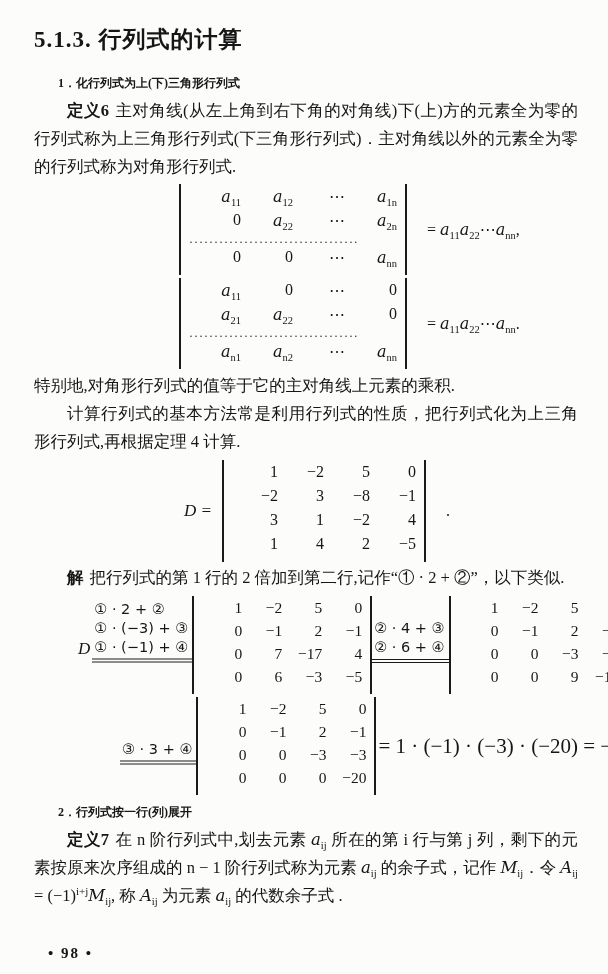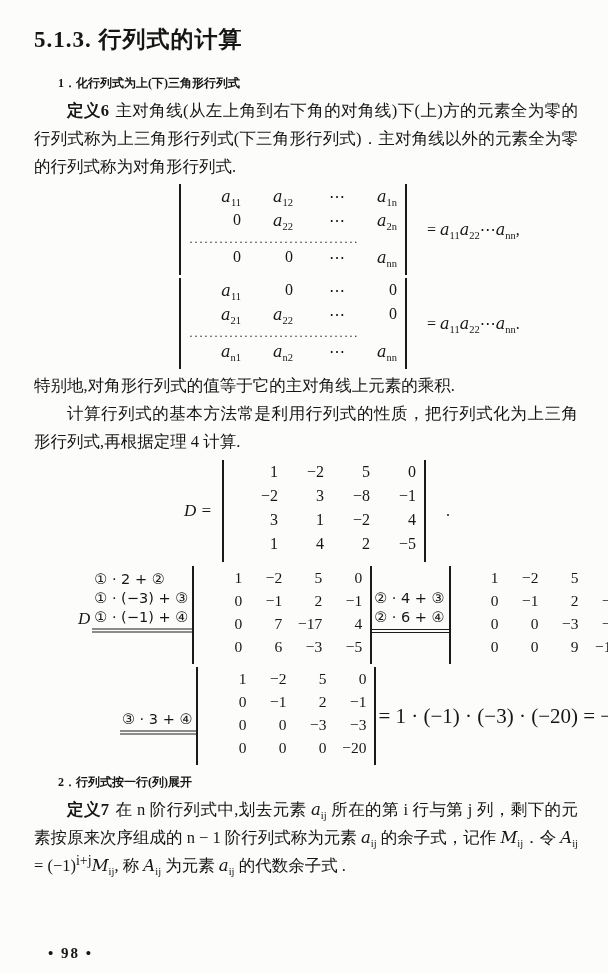--- a/index.html
+++ b/index.html
@@ -9,21 +9,21 @@
     font-family:"Liberation Serif","DejaVu Serif",serif;
     padding:20px 30px 8px 34px;
   }
   .title{font-size:23px;font-weight:bold;margin:4px 0 14px 0;letter-spacing:1px;}
   .subhead{font-weight:bold;font-size:12px;line-height:28px;margin:0;text-indent:2em;}
   .para{font-size:16.5px;line-height:28px;margin:0;text-align:justify;}
   .para.indent{text-indent:2em;}
   .lbl{font-weight:bold;margin-right:6px;}
   i{font-family:"DejaVu Serif","Liberation Serif",serif;}
   sub{font-size:10.5px;line-height:0;}
-  sup{font-size:14px;line-height:0;}
+  sup{font-size:11px;line-height:0;}
 
   
   .dmath{display:flex;align-items:center;margin:3px 0 3px 145px;}
   .det-body{
     border-left:2px solid #1a1a1a;border-right:2px solid #1a1a1a;
     padding:3px 8px;display:flex;flex-direction:column;justify-content:center;
   }
   .mrow{display:flex;height:24px;}
   .mrow.dots{height:13px;font-size:12px;overflow:hidden;white-space:nowrap;letter-spacing:1px;color:#1c1c1c;}
   .mcell{width:52px;text-align:right;font-size:16px;white-space:nowrap;}
@@ -141,20 +141,21 @@
         <div class="mrow">
           <span class="mcell">1</span>
           <span class="mcell">4</span>
           <span class="mcell">2</span>
           <span class="mcell">−5</span>
         </div>
       </div>
     <span class="eqrhs">.</span>
   </div>
 
+  <p class="para indent"><b class="lbl">解</b><span>把行列式的第 1 行的 2 倍加到第二行,记作“① · 2 + ②”，以下类似.</span></p>
 
   <div class="step step1">
     <span class="dlab">D</span>
     <div class="annos">
         <div class="anno-line">① · 2 + ②</div>
         <div class="anno-line">① · (−3) + ③</div>
         <div class="anno-line">① · (−1) + ④</div>
       </div>
     <div class="det-body num">
         <div class="mrow">

